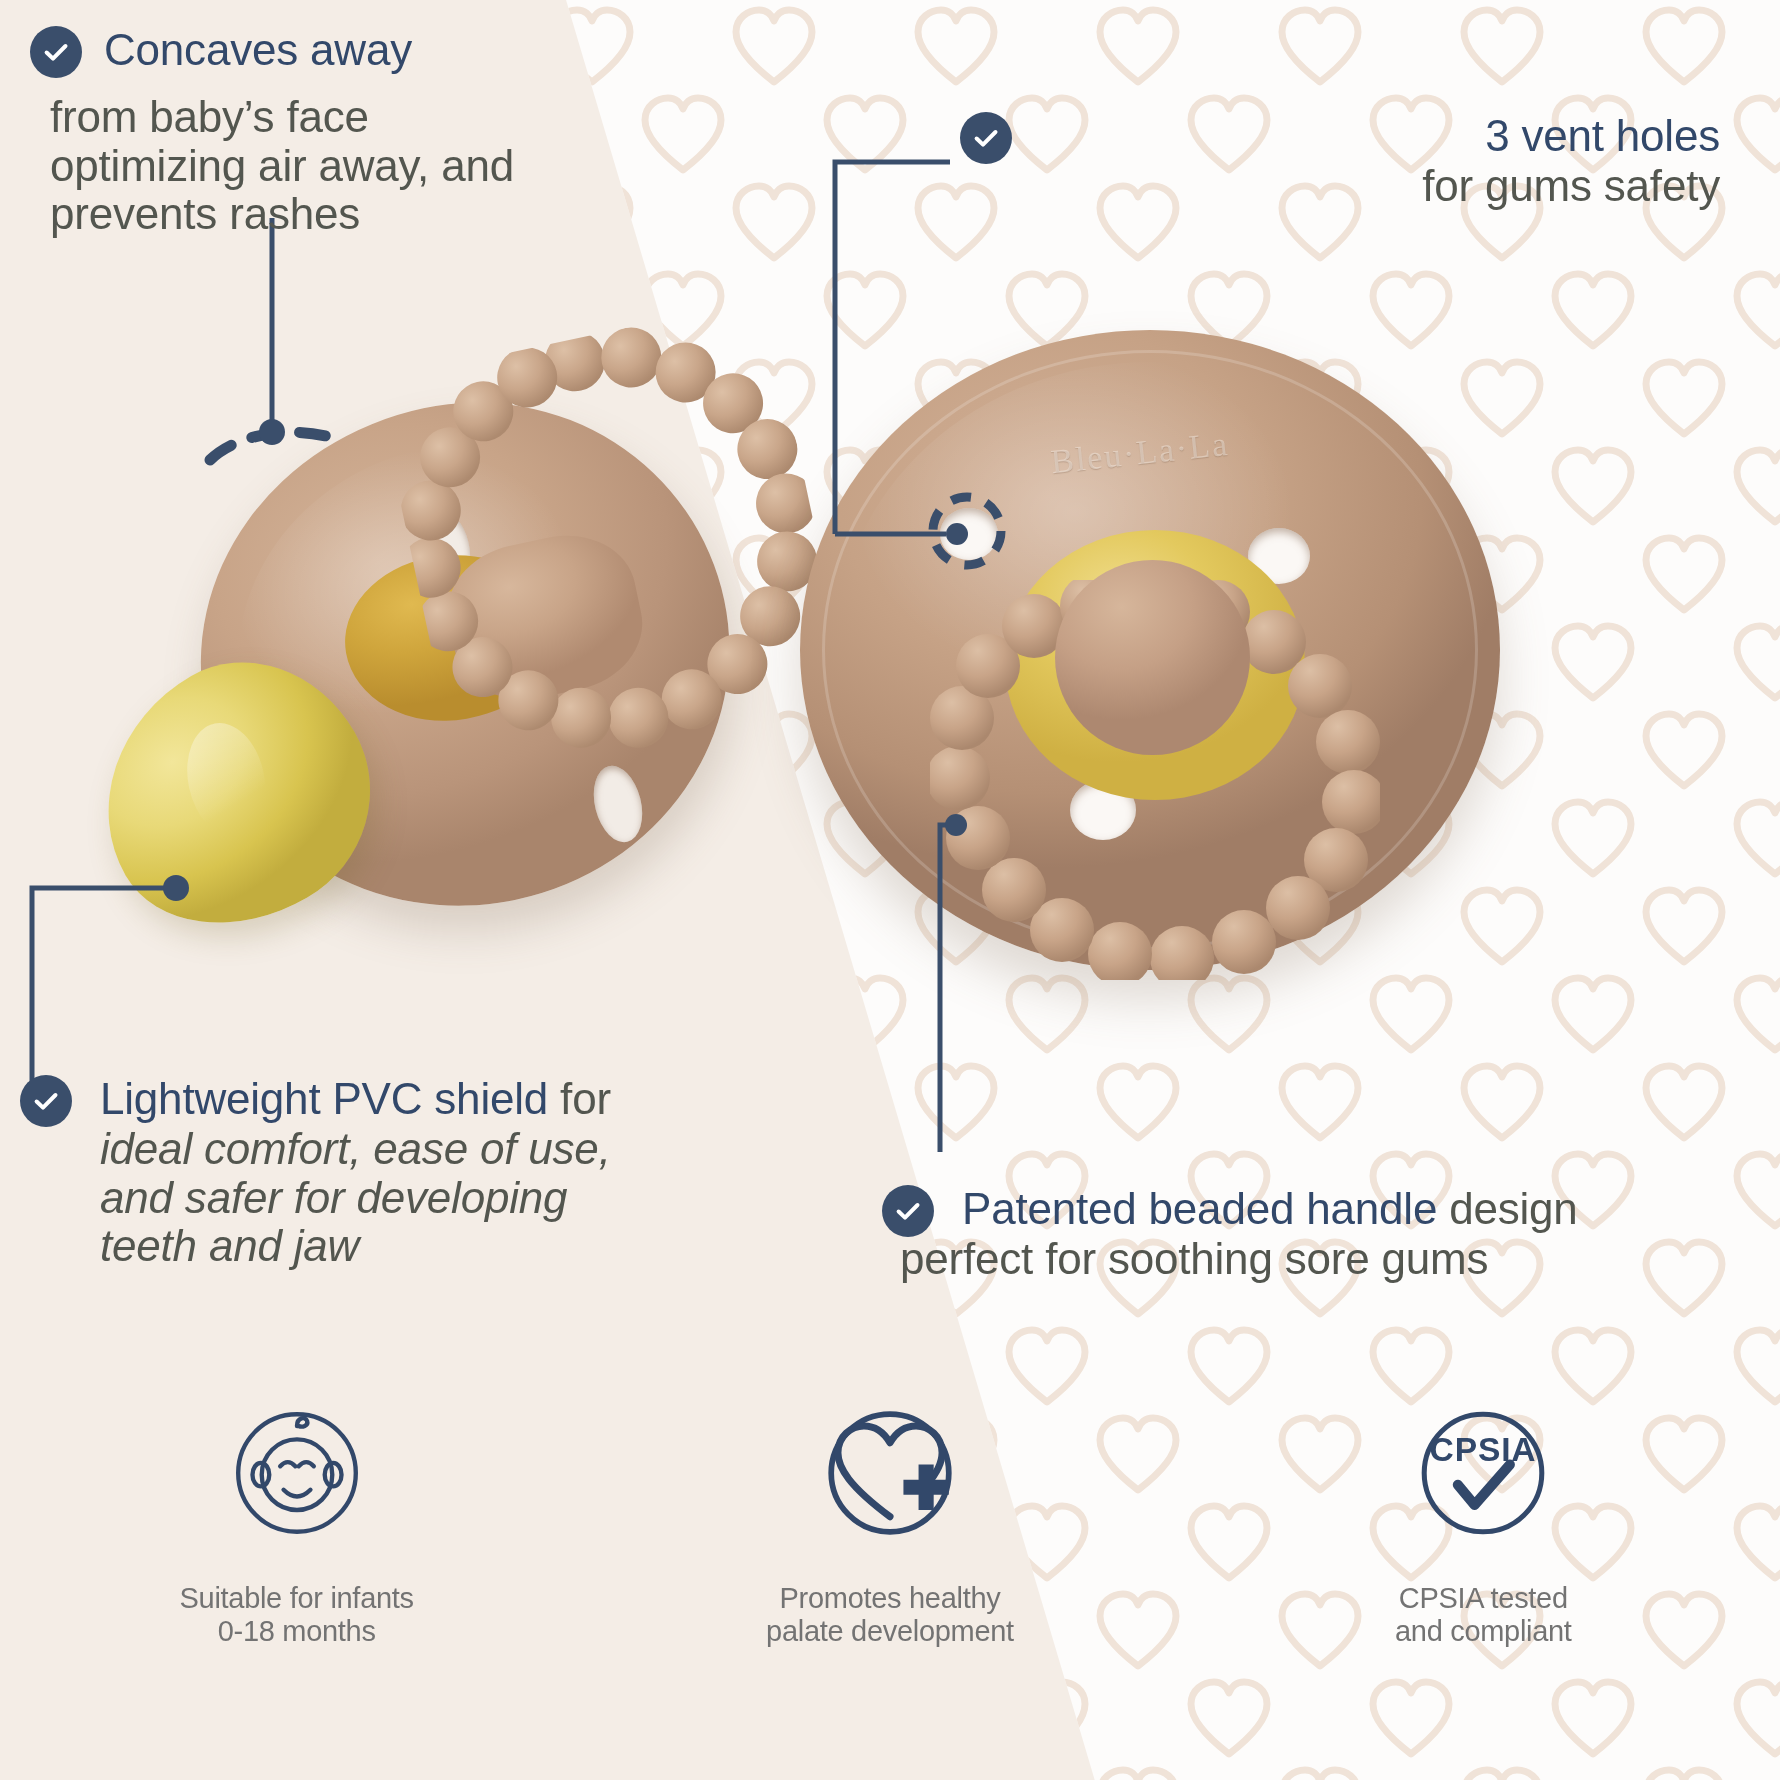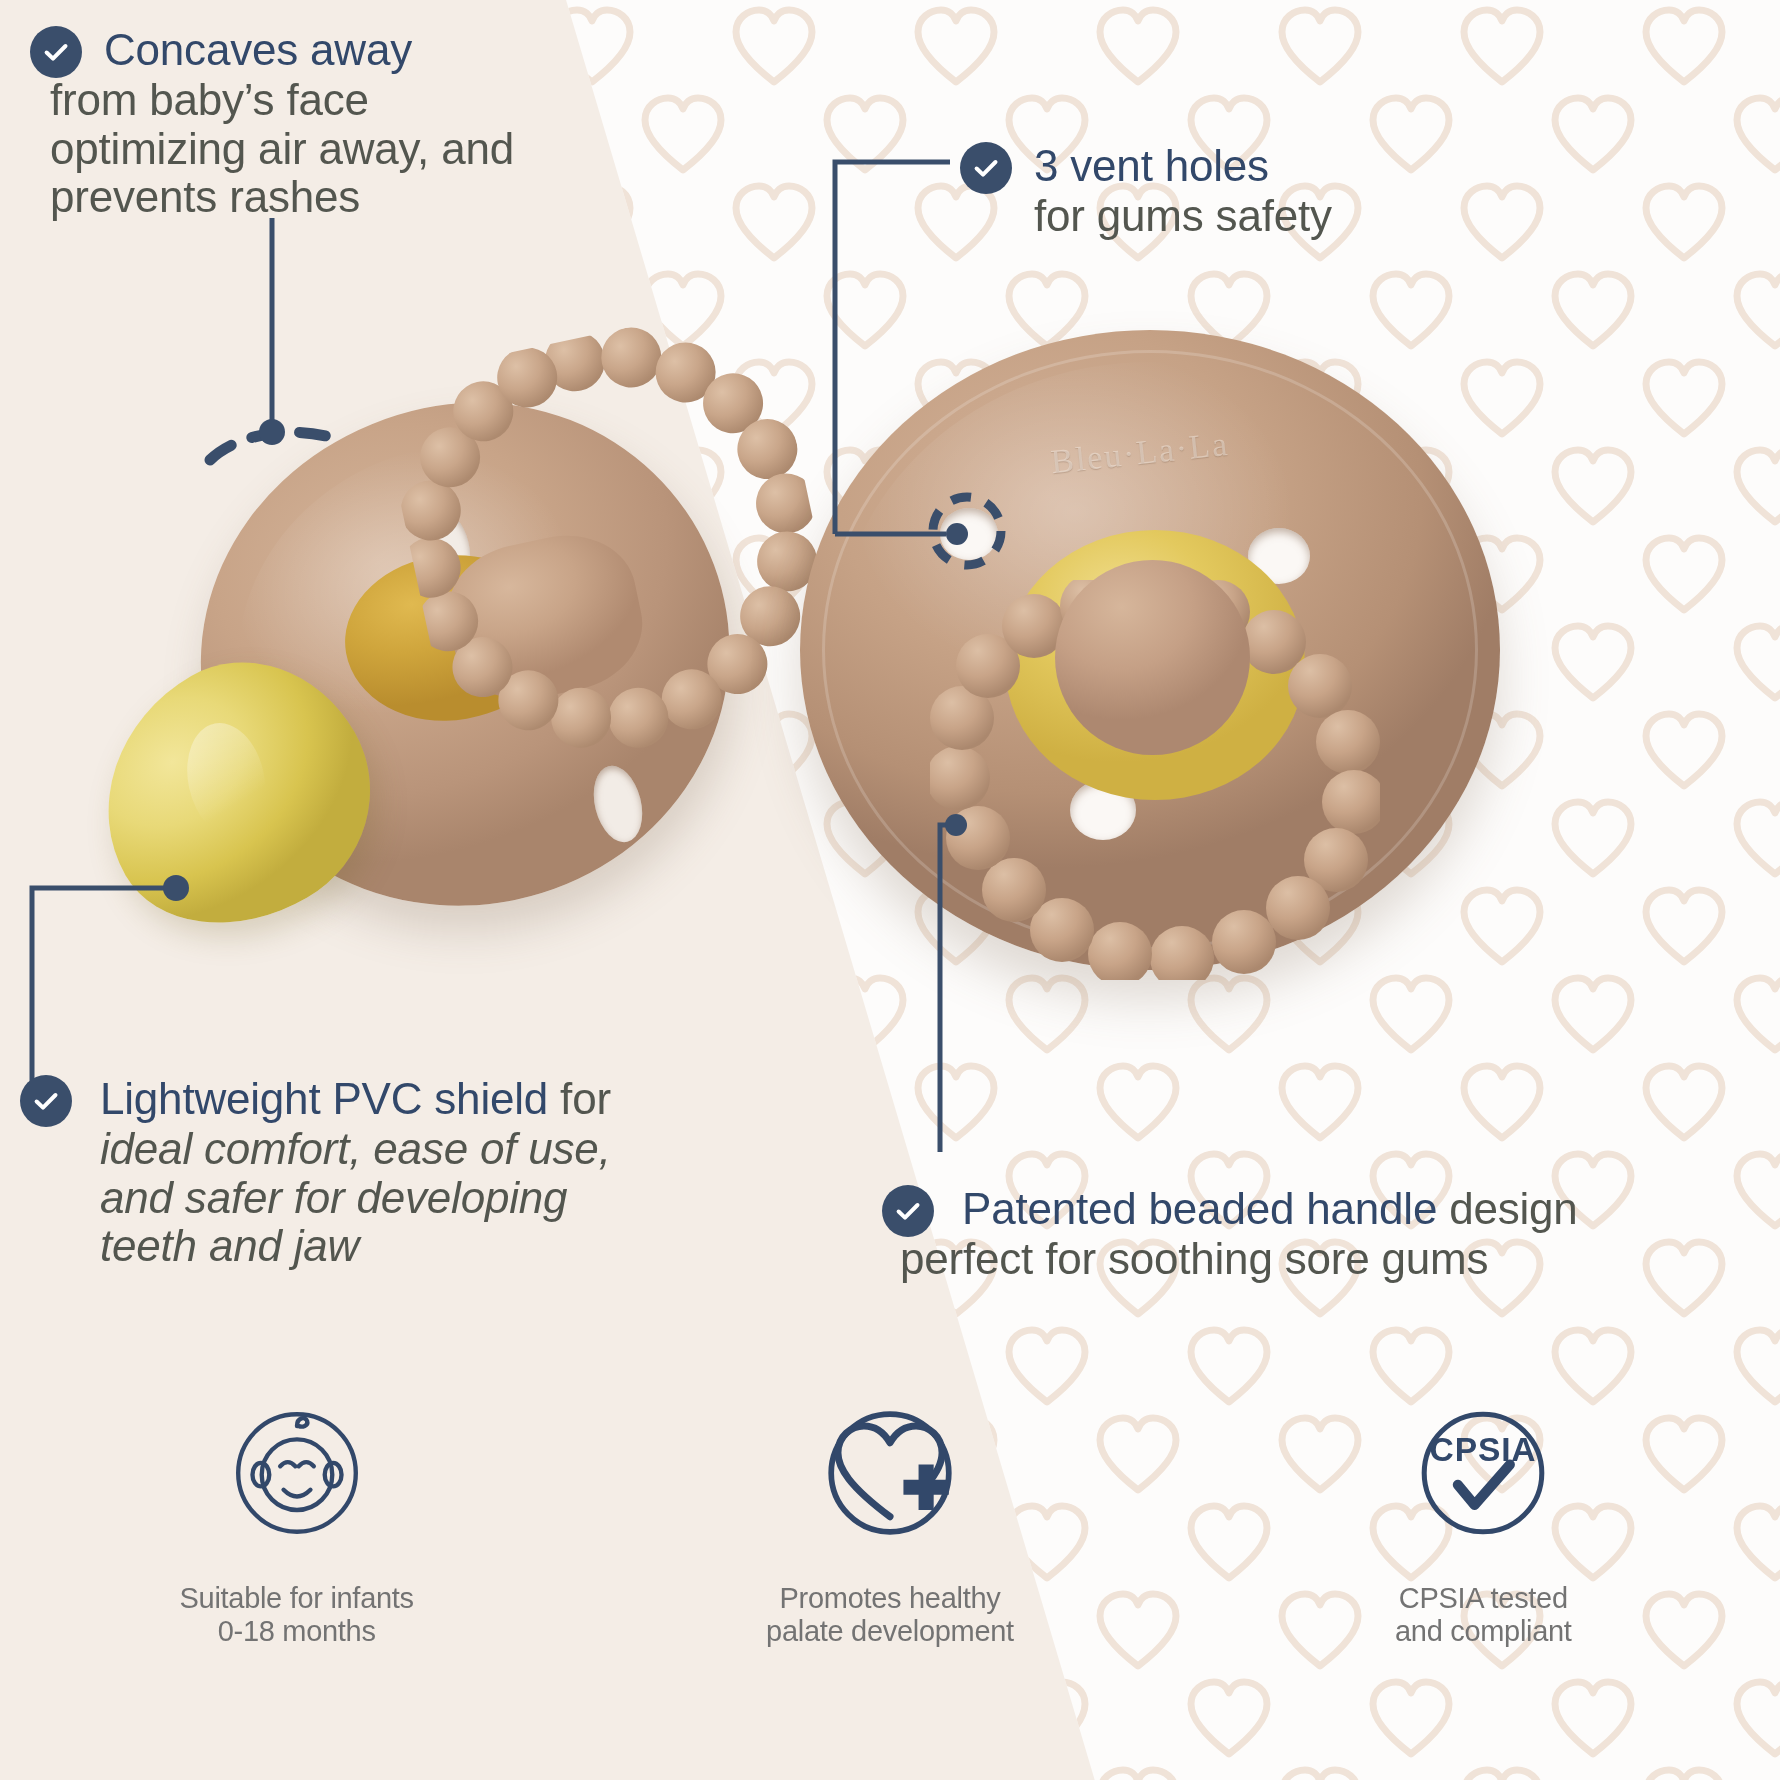--- a/index.html
+++ b/index.html
@@ -149,21 +149,21 @@
   .ctext {
     font-size:44px; line-height:1.10;
     color:#53564f; font-weight:400;
     letter-spacing:-.2px;
   }
   .ctext b { color:#32486a; font-weight:400; }
 
   .c-topleft   { left:30px;  top:26px;  width:640px; }
   .c-topleft .ctext { padding-left:70px; }
 
-  .c-topright  { left:960px; top:142px; width:760px; }
+  .c-topright  { left:960px; top:112px; width:760px;text-align:right; }
   .c-botleft   { left:20px;  top:1075px; width:720px; }
   .c-botright  { left:882px; top:1185px; width:910px; }
 
   
   .badges {
     position:absolute; left:0; top:1385px; width:1780px; height:380px;
     display:flex; justify-content:space-around; align-items:flex-start;
   }
   .badge { width:520px; text-align:center; }
   .badge .bicon { height:175px; display:flex; align-items:center; justify-content:center; }
@@ -307,21 +307,21 @@
 
   <div class="callout c-topleft">
     <div class="check">
       <svg viewBox="0 0 24 24" xmlns="http://www.w3.org/2000/svg">
         <path d="M4.5 12.4 L9.6 17.3 L19.6 7.2" fill="none" stroke="#ffffff" stroke-width="3.2" stroke-linecap="round" stroke-linejoin="round"></path>
       </svg>
     </div>
     <div class="ctext" style="padding-left:74px;">
       <b>Concaves away</b>
     </div>
-    <div class="ctext" style="padding-left:20px; margin-top:2px;">
+    <div class="ctext" style="padding-left:20px; margin-top:19px;">
       <div>from baby’s face</div>
       <div>optimizing air away, and</div>
       <div>prevents rashes</div>
     </div>
   </div>
 
   <div class="callout c-topright">
     <div class="check">
       <svg viewBox="0 0 24 24" xmlns="http://www.w3.org/2000/svg">
         <path d="M4.5 12.4 L9.6 17.3 L19.6 7.2" fill="none" stroke="#ffffff" stroke-width="3.2" stroke-linecap="round" stroke-linejoin="round"></path>

